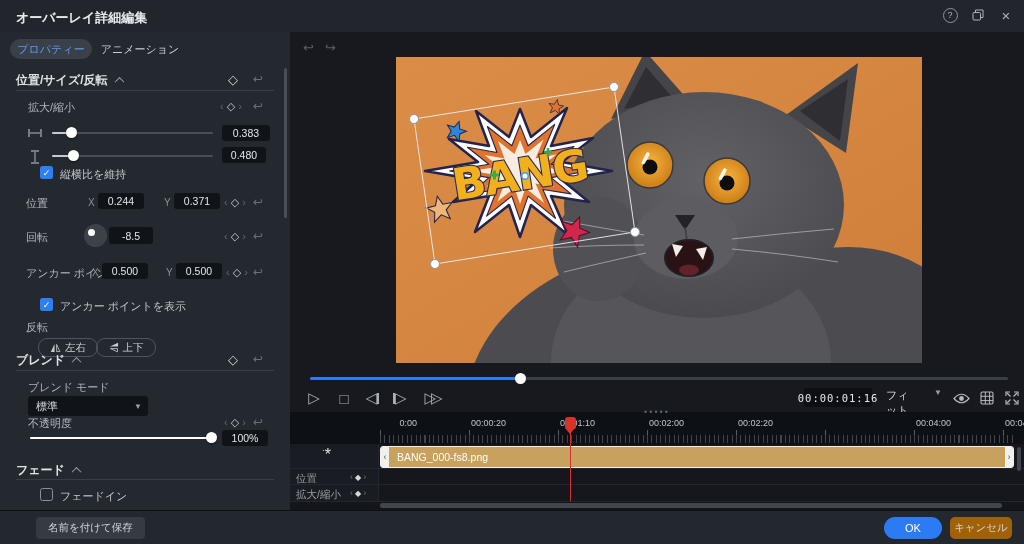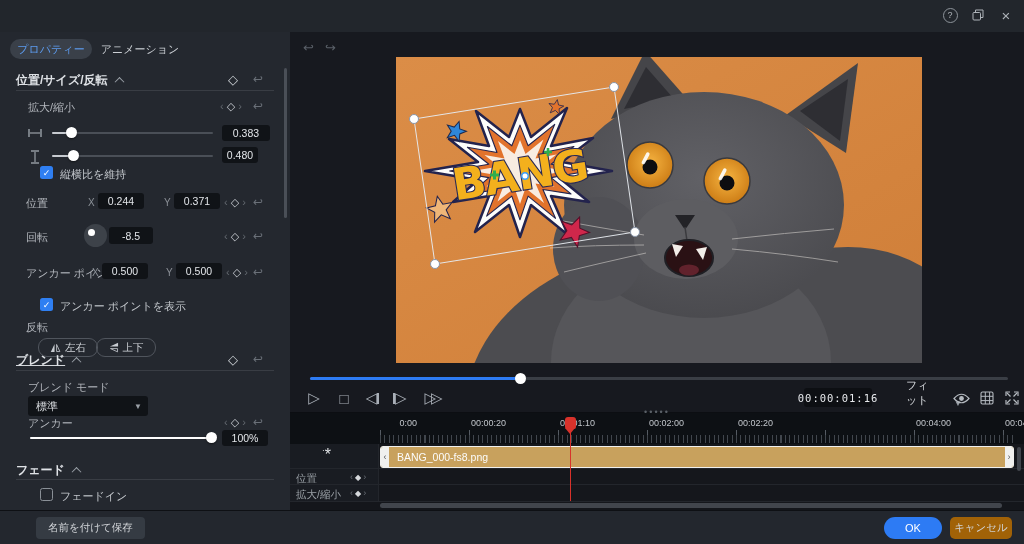--- a/index.html
+++ b/index.html
@@ -44,21 +44,21 @@
   
   .preview-area{position:absolute;left:290px;top:32px;width:734px;height:380px;background:#17191f;}
   .ur-icon{position:absolute;top:8px;font-size:13px;color:#5a6068;cursor:pointer;}
   .video{position:absolute;left:106px;top:25px;width:526px;height:306px;background:#d6863f;cursor:pointer;}
   .seek-track{position:absolute;left:20px;top:345px;width:698px;height:3px;background:#3a3e45;border-radius:2px;cursor:pointer;}
   .seek-fill{position:absolute;left:20px;top:345px;width:210px;height:3px;background:#2d7bf4;border-radius:2px;}
   .seek-knob{position:absolute;left:225px;top:341px;width:11px;height:11px;background:#fff;border-radius:50%;cursor:pointer;}
   .tp{position:absolute;top:356px;width:20px;height:20px;display:flex;align-items:center;justify-content:center;color:#a9afb7;font-size:15px;cursor:pointer;}
   .tbar{display:inline-block;width:1.5px;height:11px;background:#a9afb7;}
   .timecode{position:absolute;left:514px;top:356px;width:68px;height:19px;background:#0d0f13;border-radius:3px;color:#e8eaed;font-size:10.5px;letter-spacing:1px;display:flex;align-items:center;justify-content:center;font-family:"DejaVu Sans Mono",monospace;cursor:text;}
-  .fitdd{position:absolute;left:612px;top:356px;width:62px;height:20px;display:flex;align-items:flex-end;cursor:pointer;gap:20px;}
+  .fitdd{position:absolute;left:592px;top:356px;width:62px;height:20px;display:flex;align-items:flex-start;cursor:pointer;gap:20px;}
   .fitdd .dtext{flex:1;font-size:11px;color:#d8dbdf;padding-left:4px;}
   .fitdd .darr{color:#9aa0a7;font-size:8px;padding-right:2px;}
   .pv-icon{position:absolute;top:357px;width:18px;height:18px;display:flex;align-items:center;justify-content:center;cursor:pointer;}
   
   .timeline{position:absolute;left:290px;top:412px;width:734px;height:98px;background:#14161b;border-top:1px solid #0c0e12;}
   .drag-dots{position:absolute;left:340px;top:-6px;width:54px;text-align:center;color:#5a6067;font-size:9px;letter-spacing:2px;cursor:grab;}
   .ruler{position:absolute;left:0;top:0;width:734px;height:31px;background:#0d1014;cursor:pointer;}
   .rlabel{position:absolute;top:5px;width:60px;text-align:right;font-size:9px;color:#c2c6cb;}
   .ticks-minor{position:absolute;left:90px;top:22px;width:634px;height:8px;
     background:repeating-linear-gradient(to right,#41464d 0,#41464d 1px,transparent 1px,transparent 4.45px);}
@@ -85,20 +85,21 @@
   .btn.ok{left:884px;width:58px;background:#2d7bf4;border-radius:12px;color:#fff;font-size:11px;}
   .btn.cancel{left:950px;width:62px;background:#a16207;border-radius:5px;color:#d2d5d9;font-size:10.5px;}
   svg{display:block;}
 </style>
 </head>
 <body>
 
 <div id="app">
 
   <div class="titlebar">
+    <div class="win-title">オーバーレイ詳細編集</div>
     <div class="win-controls">
       <span class="wbtn">
           <span class="help-circle">?</span>
         </span>
       <span class="wbtn">
         <svg width="12" height="12" viewBox="0 0 12 12">
             <rect x="1" y="3.5" width="7.5" height="7.5" rx="1" fill="none" stroke="#aeb3b9" stroke-width="1"></rect>
             <path d="M3.5,3.5 V1 H11 V8.5 H8.5" fill="none" stroke="#aeb3b9" stroke-width="1"></path>
           </svg>
       </span>
@@ -143,21 +144,21 @@
     <span class="abs" style="left:30px;top:118px;">
       <svg width="10" height="14" viewBox="0 0 10 14">
           <line x1="1" y1="1" x2="9" y2="1" stroke="#9ba1a8" stroke-width="1.4"></line>
           <line x1="1" y1="13" x2="9" y2="13" stroke="#9ba1a8" stroke-width="1.4"></line>
           <line x1="5" y1="2" x2="5" y2="12" stroke="#9ba1a8" stroke-width="1.2"></line>
         </svg>
     </span>
     <div class="track" style="left:52px;top:123px;width:161px;"></div>
     <div class="track-fill" style="left:52px;top:123px;width:22px;"></div>
     <div class="knob" style="left:68px;top:118px;"></div>
-    <div class="valbox" style="left:222px;top:115px;width:36px;height:16px;">0.480</div>
+    <div class="valbox" style="left:222px;top:115px;width:44px;height:16px;">0.480</div>
 
     <span class="cb on" style="left:40px;top:134px;">✓</span>
     <span class="cb-label" style="left:60px;top:135px;">縦横比を維持</span>
 
     <span class="sub-label abs" style="left:26px;top:164px;">位置</span>
     <span class="xy-label abs" style="left:88px;top:165px;">X</span>
     <div class="valbox" style="left:98px;top:161px;width:46px;height:16px;">0.244</div>
     <span class="xy-label abs" style="left:164px;top:165px;">Y</span>
     <div class="valbox" style="left:174px;top:161px;width:46px;height:16px;">0.371</div>
     <span class="kf" style="left:224px;top:165px;">
@@ -207,37 +208,37 @@
     <div class="flip-btn" style="left:96px;top:306px;width:50px;">
       <span>
         <svg width="10" height="11" viewBox="0 0 11 12">
             <path d="M1,5 L10,5 L10,0.8 Z" fill="#c8ccd2"></path>
             <path d="M1.6,7.2 L9.4,7.2 L9.4,10.8 Z" fill="none" stroke="#c8ccd2" stroke-width="0.9"></path>
           </svg>
       </span>
       <span>上下</span>
     </div>
 
-    <div class="abs" style="left:16px;top:320px;display:flex;align-items:center;text-decoration:underline;">
+    <div class="abs" style="left:16px;top:320px;display:flex;align-items:center;">
       <span class="sec-title">ブレンド</span>
       <span class="chev"></span>
     </div>
     <span class="kf" style="left:228px;top:321px;">
         <span class="dia big">◇</span>
       </span>
     <span class="reset" style="left:253px;top:321px;">↩</span>
     <div class="sep" style="top:338px;"></div>
 
     <span class="sub-label abs" style="left:28px;top:348px;">ブレンド モード</span>
     <div class="dropdown" style="left:28px;top:364px;width:120px;height:20px;">
       <span class="dtext">標準</span>
       <span class="darr">▼</span>
     </div>
 
-    <span class="sub-label abs" style="left:28px;top:384px;">アンカー</span>
+    <span class="sub-label abs" style="left:28px;top:384px;">不透明度</span>
     <span class="kf" style="left:224px;top:385px;">
       <span class="arr">‹</span>
         <span class="dia">◇</span>
         <span class="arr">›</span>
     </span>
     <span class="reset" style="left:253px;top:384px;">↩</span>
     <div class="track" style="left:30px;top:405px;width:184px;"></div>
     <div class="track-fill" style="left:30px;top:405px;width:182px;background:#fff;"></div>
     <div class="knob" style="left:206px;top:400px;"></div>
     <div class="valbox" style="left:222px;top:398px;width:46px;height:16px;">100%</div>

